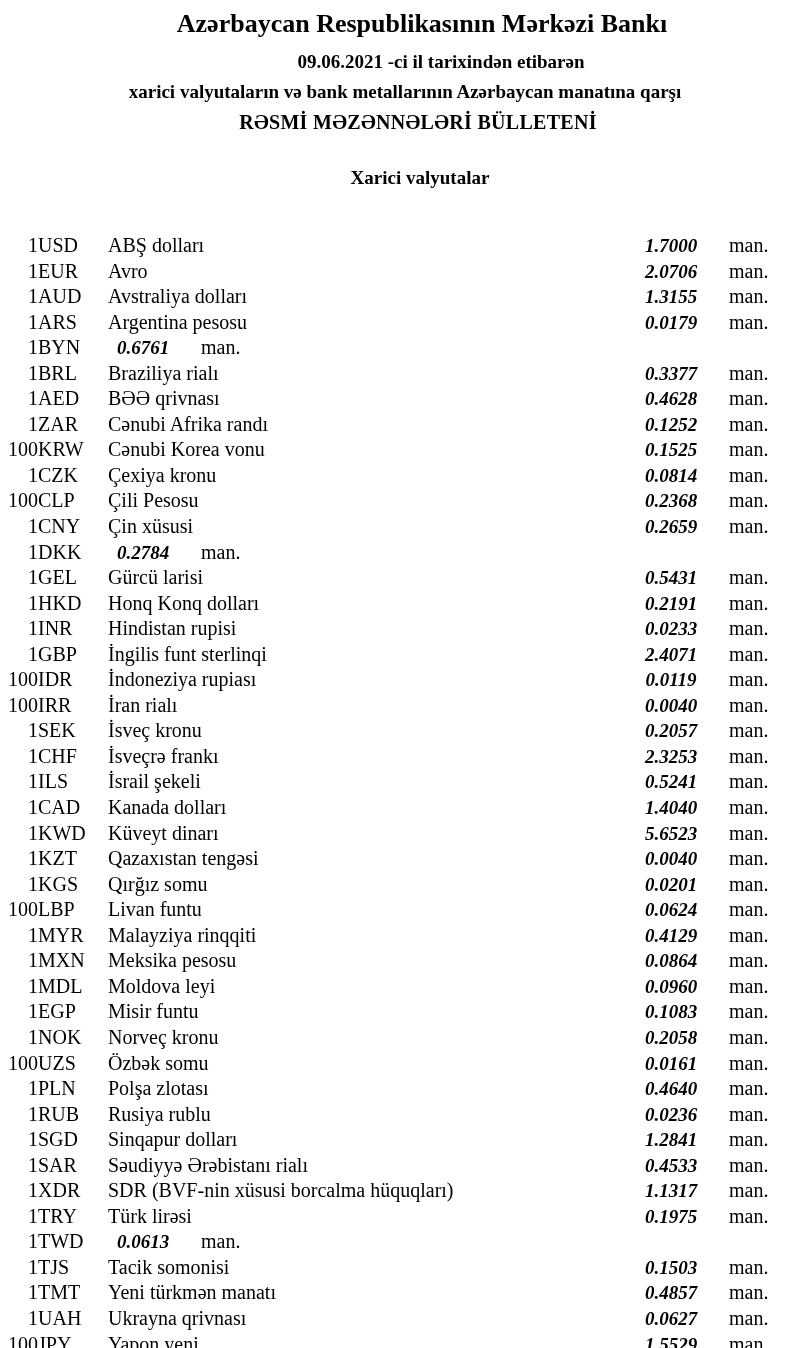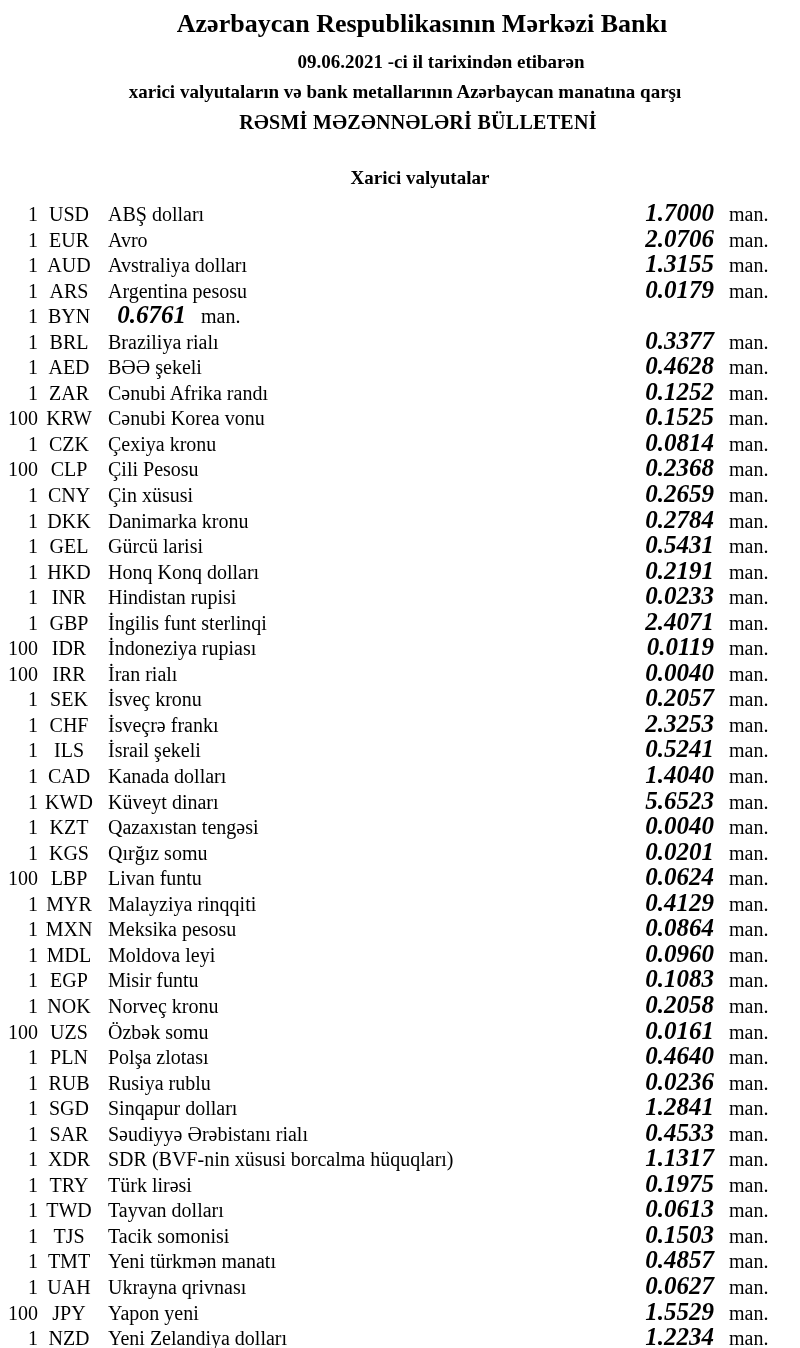--- a/index.html
+++ b/index.html
@@ -28,27 +28,27 @@
   .rates-table { margin-top: 11px; }
   .rate-row {
     display: flex;
     align-items: baseline;
     height: 25.55px;
     line-height: 25.55px;
     font-size: 20px;
     padding-right: 26px;
   }
   .c-nominal { width: 38px;  text-align: right;  flex: none; }
-  .c-code    { width: 62px;  text-align: center; flex: none; }
+  .c-code    { width: 62px;  flex: none; }
   .c-name    { flex: 1; padding-left: 8px; white-space: nowrap; overflow: hidden; }
   .c-rate    {
-    width: 86px; text-align: right; flex: none;
-    font-weight: bold; font-style: italic; font-size: 25px;
+    width: 86px; text-align: center; flex: none;
+    font-weight: bold; font-style: italic; font-size: 19px;
   }
-  .c-unit    { width: 60px; padding-left: 15px; flex: none; }
+  .c-unit    { width: 60px; padding-left: 15px; flex: none; margin-top: 33px; }
 </style>
 </head>
 <body>
 
 <div class="page">
 
   <div class="center-line title">Azərbaycan Respublikasının Mərkəzi Bankı</div>
 
   <div class="center-line date-line">09.06.2021 -ci il tarixindən etibarən</div>
 
@@ -103,21 +103,21 @@
         <span class="c-nominal">1</span>
         <span class="c-code">BRL</span>
         <span class="c-name">Braziliya rialı</span>
         <span class="c-rate">0.3377</span>
         <span class="c-unit">man.</span>
       </div>
 
       <div class="rate-row">
         <span class="c-nominal">1</span>
         <span class="c-code">AED</span>
-        <span class="c-name">BƏƏ şekeli</span>
+        <span class="c-name">BƏƏ qrivnası</span>
         <span class="c-rate">0.4628</span>
         <span class="c-unit">man.</span>
       </div>
 
       <div class="rate-row">
         <span class="c-nominal">1</span>
         <span class="c-code">ZAR</span>
         <span class="c-name">Cənubi Afrika randı</span>
         <span class="c-rate">0.1252</span>
         <span class="c-unit">man.</span>
@@ -151,21 +151,20 @@
         <span class="c-nominal">1</span>
         <span class="c-code">CNY</span>
         <span class="c-name">Çin xüsusi</span>
         <span class="c-rate">0.2659</span>
         <span class="c-unit">man.</span>
       </div>
 
       <div class="rate-row">
         <span class="c-nominal">1</span>
         <span class="c-code">DKK</span>
-        <span class="c-name">Danimarka kronu</span>
         <span class="c-rate">0.2784</span>
         <span class="c-unit">man.</span>
       </div>
 
       <div class="rate-row">
         <span class="c-nominal">1</span>
         <span class="c-code">GEL</span>
         <span class="c-name">Gürcü larisi</span>
         <span class="c-rate">0.5431</span>
         <span class="c-unit">man.</span>
@@ -367,21 +366,20 @@
         <span class="c-nominal">1</span>
         <span class="c-code">TRY</span>
         <span class="c-name">Türk lirəsi</span>
         <span class="c-rate">0.1975</span>
         <span class="c-unit">man.</span>
       </div>
 
       <div class="rate-row">
         <span class="c-nominal">1</span>
         <span class="c-code">TWD</span>
-        <span class="c-name">Tayvan dolları</span>
         <span class="c-rate">0.0613</span>
         <span class="c-unit">man.</span>
       </div>
 
       <div class="rate-row">
         <span class="c-nominal">1</span>
         <span class="c-code">TJS</span>
         <span class="c-name">Tacik somonisi</span>
         <span class="c-rate">0.1503</span>
         <span class="c-unit">man.</span>

